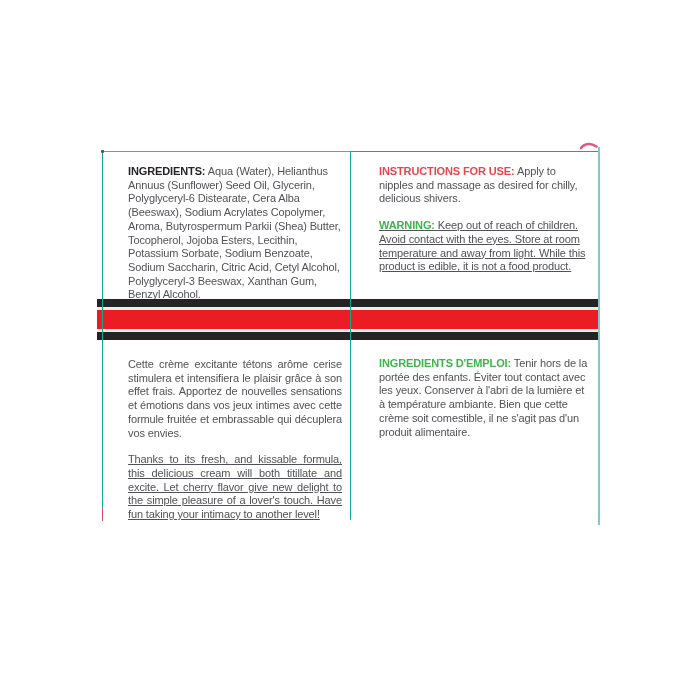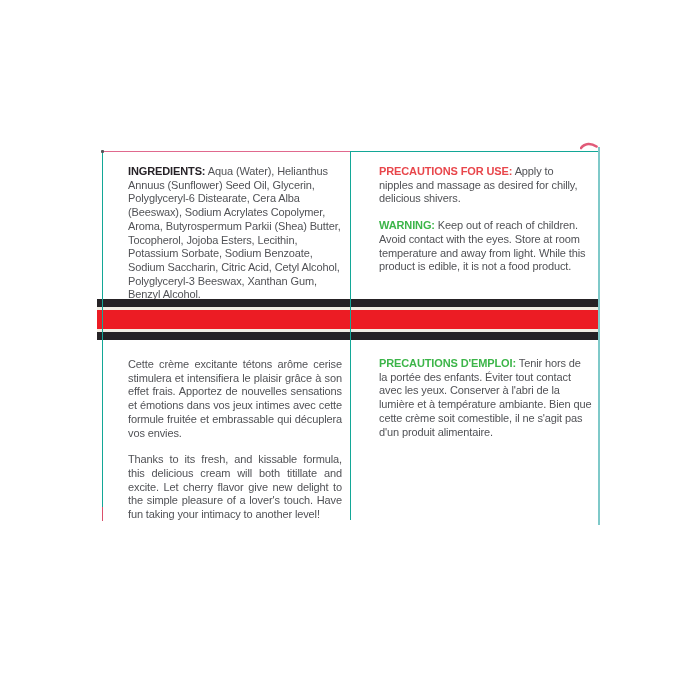--- a/index.html
+++ b/index.html
@@ -7,21 +7,21 @@
     position:relative; width:700px; height:700px; background:#ffffff;
     overflow:hidden; font-family:"Liberation Sans", sans-serif;
   }
 
   
   .panel {
     position:absolute; font-size:11px; line-height:13.7px;
     color:#515256; letter-spacing:-0.12px;
   }
   .panel p { margin:8px; }
-  .panel p + p { margin-top:13px; }
+  .panel p + p { margin-top:13px;text-decoration:underline; }
   .lbl { font-weight:bold; }
   .lbl-dark  { color:#262227; }
   .lbl-red   { color:#e8464b; }
   .lbl-green { color:#3cb549; }
   .justify p { text-align:justify; }
 
   #panel-ingredients  { left:120px; top:157px; width:232px; }
   #panel-instructions { left:371px; top:157px; width:223px; }
   #panel-description  { left:120px; top:350px; width:230px; }
   #panel-conseils     { left:371px; top:349px; width:229px; }
@@ -65,26 +65,26 @@
     <div class="stripe-red"></div>
     <div class="stripe-gap"></div>
     <div class="stripe-black"></div>
   </div>
 
   <div class="panel" id="panel-ingredients">
     <p><span class="lbl lbl-dark">INGREDIENTS:</span> <span>Aqua (Water), Helianthus Annuus (Sunflower) Seed Oil, Glycerin, Polyglyceryl-6 Distearate, Cera Alba (Beeswax), Sodium Acrylates Copolymer, Aroma, Butyrospermum Parkii (Shea) Butter, Tocopherol, Jojoba Esters, Lecithin, Potassium Sorbate, Sodium Benzoate, Sodium Saccharin, Citric Acid, Cetyl Alcohol, Polyglyceryl-3 Beeswax, Xanthan Gum, Benzyl Alcohol.</span></p>
   </div>
 
   <div class="panel" id="panel-instructions">
-    <p><span class="lbl lbl-red">PRECAUTIONS FOR USE:</span> <span>Apply to nipples and massage as desired for chilly, delicious shivers.</span></p>
+    <p><span class="lbl lbl-red">INSTRUCTIONS FOR USE:</span> <span>Apply to nipples and massage as desired for chilly, delicious shivers.</span></p>
     <p><span class="lbl lbl-green">WARNING:</span> <span>Keep out of reach of children. Avoid contact with the eyes. Store at room temperature and away from light. While this product is edible, it is not a food product.</span></p>
   </div>
 
   <div class="panel justify" id="panel-description">
     <p>Cette crème excitante tétons arôme cerise stimulera et intensifiera le plaisir grâce à son effet frais. Apportez de nouvelles sensations et émotions dans vos jeux intimes avec cette formule fruitée et embrassable qui décuplera vos envies.</p>
     <p>Thanks to its fresh, and kissable formula, this delicious cream will both titillate and excite. Let cherry flavor give new delight to the simple pleasure of a lover's touch. Have fun taking your intimacy to another level!</p>
   </div>
 
   <div class="panel" id="panel-conseils">
-    <p><span class="lbl lbl-green">PRECAUTIONS D'EMPLOI:</span> <span>Tenir hors de la portée des enfants. Éviter tout contact avec les yeux. Conserver à l'abri de la lumière et à température ambiante. Bien que cette crème soit comestible, il ne s'agit pas d'un produit alimentaire.</span></p>
+    <p><span class="lbl lbl-green">INGREDIENTS D'EMPLOI:</span> <span>Tenir hors de la portée des enfants. Éviter tout contact avec les yeux. Conserver à l'abri de la lumière et à température ambiante. Bien que cette crème soit comestible, il ne s'agit pas d'un produit alimentaire.</span></p>
   </div>
 
 </div>
 
 </body></html>

